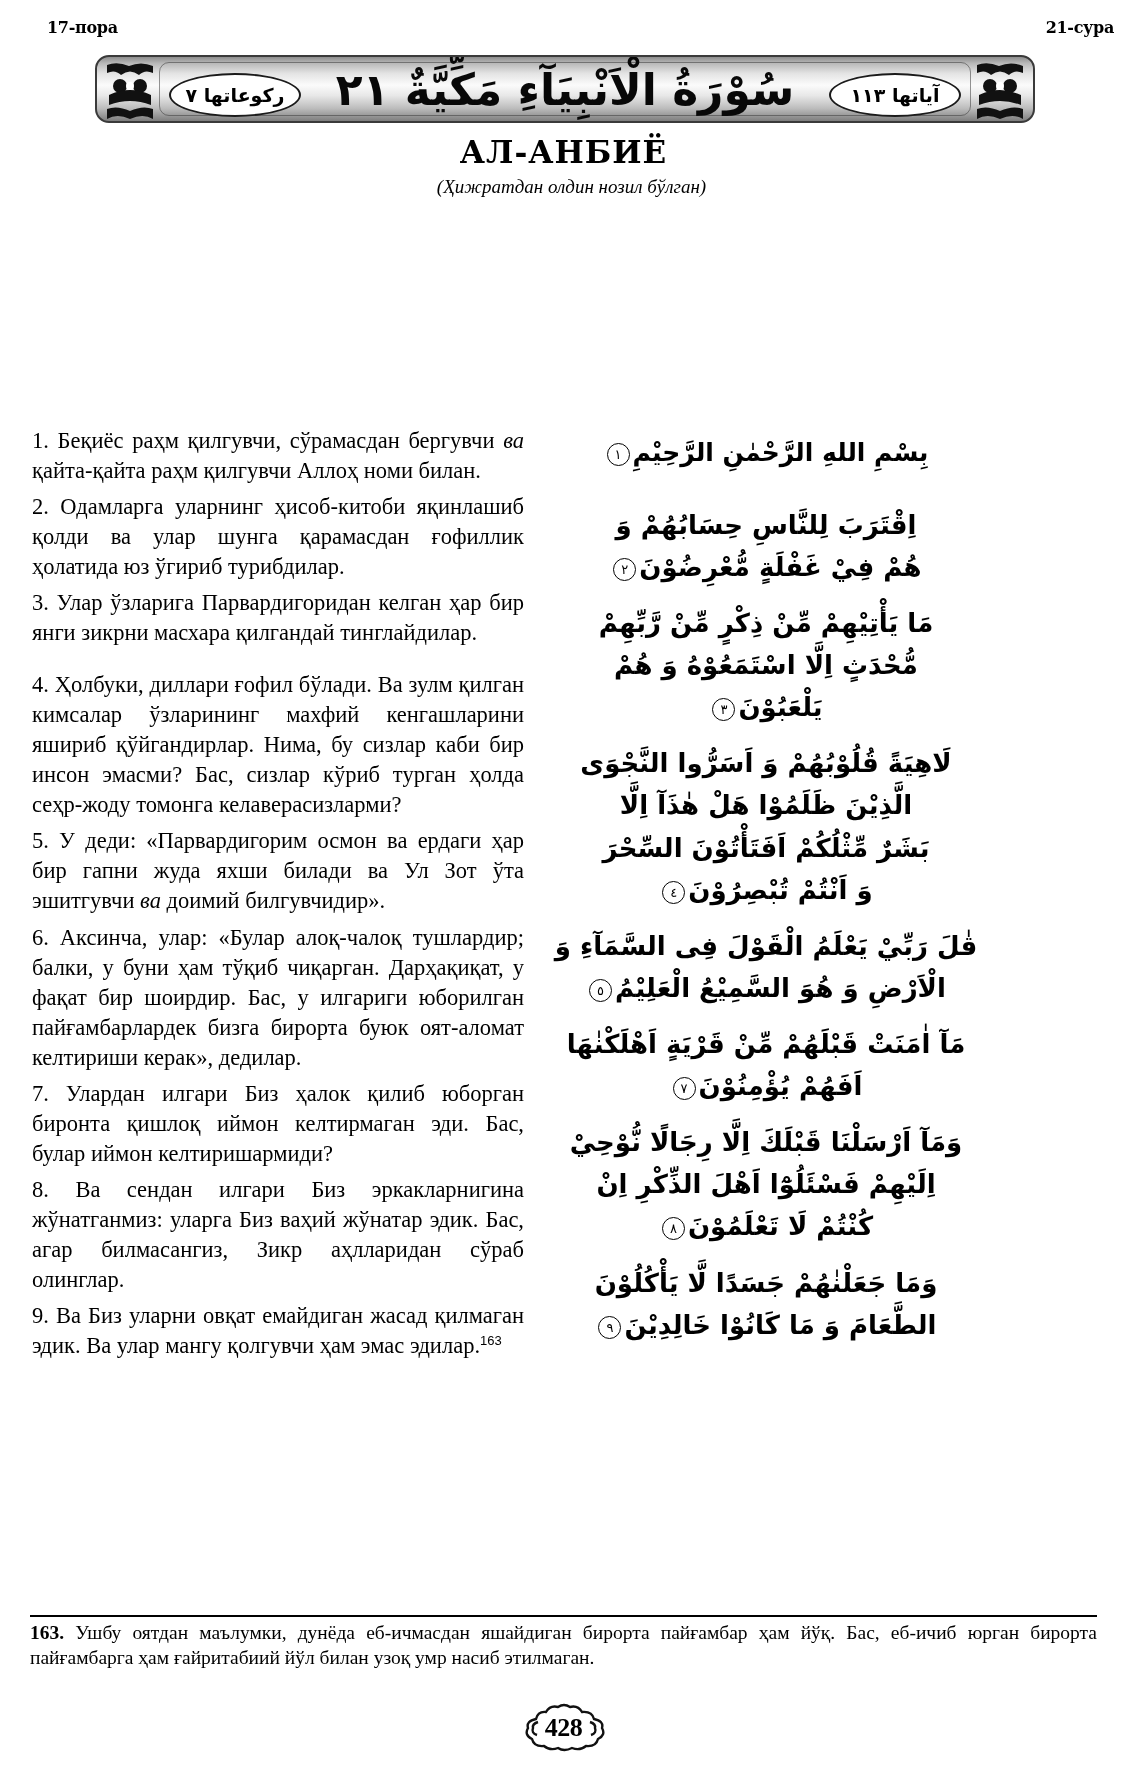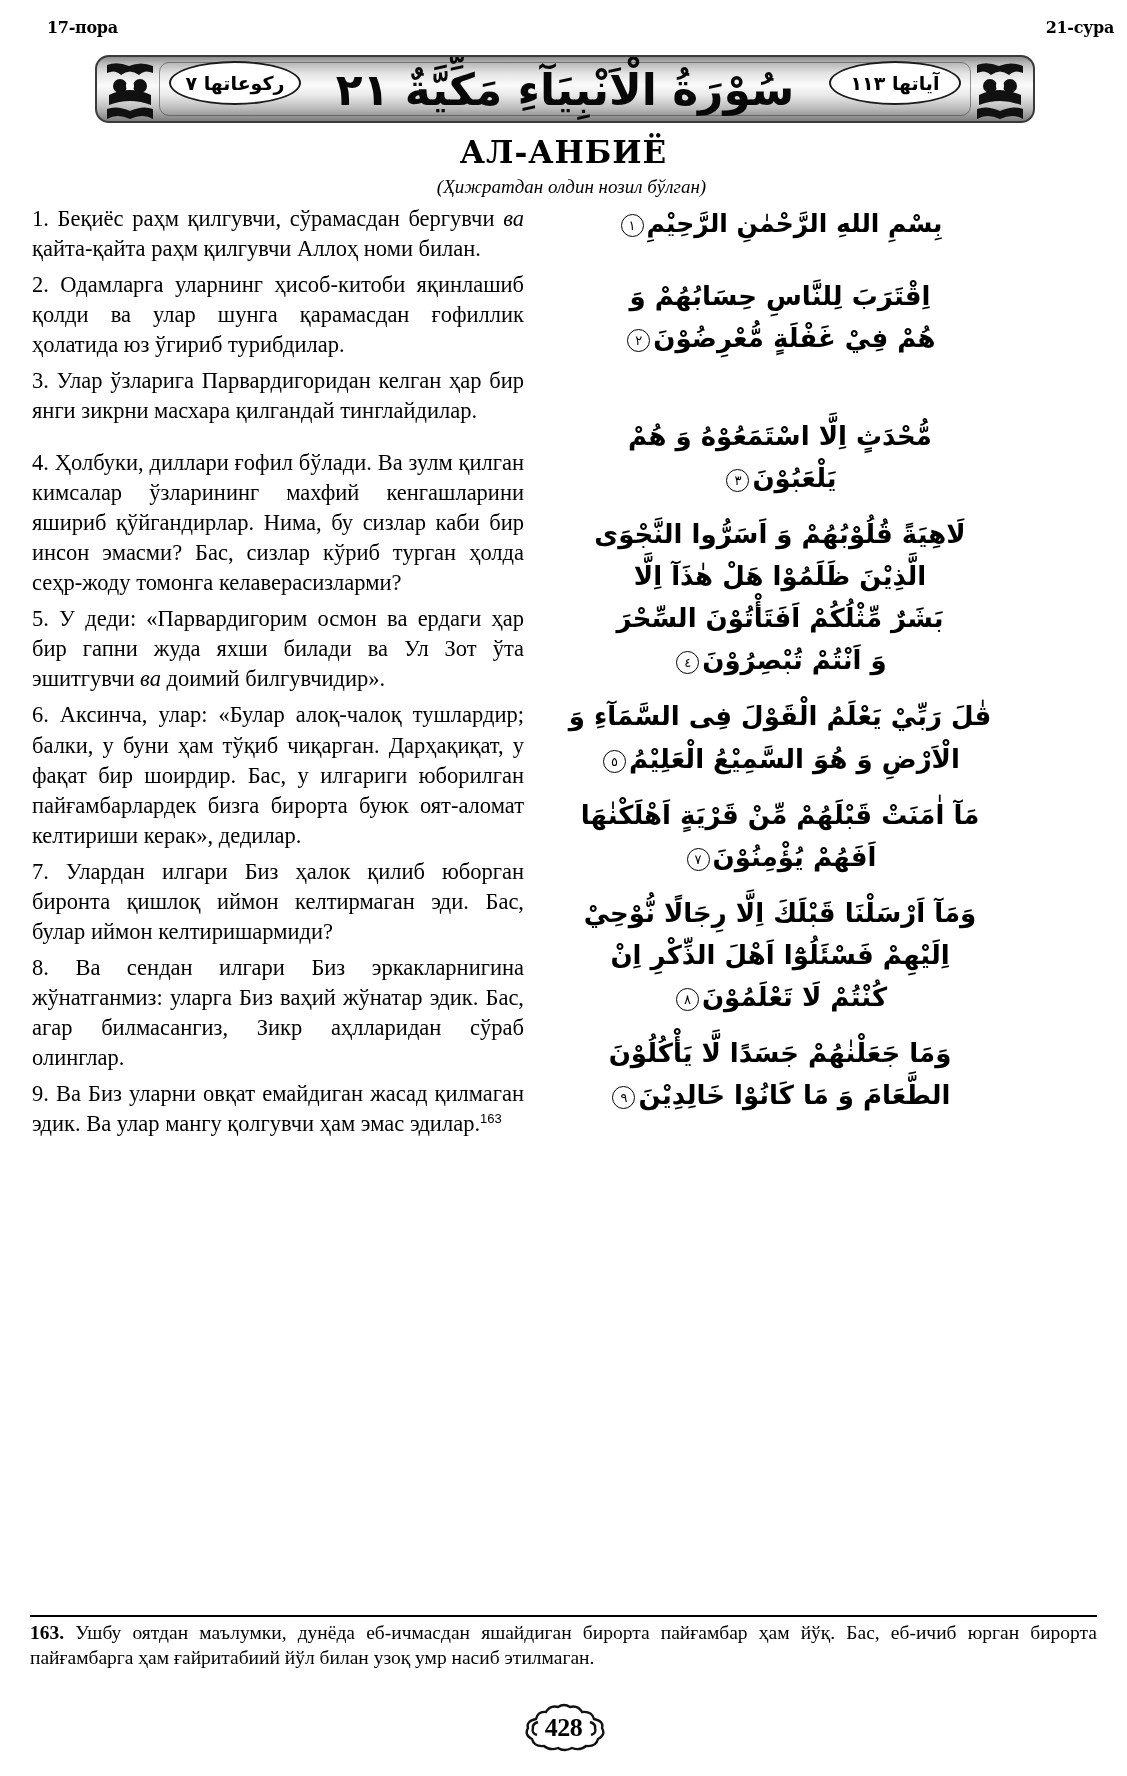--- a/index.html
+++ b/index.html
@@ -64,21 +64,21 @@
     line-height: 64px;
     text-align: center;
     overflow: hidden;
   }
   .corner-orn.left { left: 2px; }
   .corner-orn.right { right: 2px; }
   .corner-orn svg { display: block; }
 
   .banner-badge {
     position: absolute;
-    top: 4px;
+    top: 16px;
     width: 132px;
     height: 44px;
     border-radius: 50%;
     background: #ffffff;
     border: 2px solid #1b1b1b;
     display: flex;
     align-items: center;
     justify-content: center;
     direction: rtl;
     font-family: "DejaVu Sans", sans-serif;
@@ -126,21 +126,22 @@
   }
 
   
   .columns {
     position: absolute;
     top: 204px;
     left: 32px;
     width: 1063px;
     height: 1385px;
     display: flex;
-    gap: 22px;
+    gap: 8px;
+    align-items: center;
   }
   .col-uz {
     width: 492px;
     flex: 0 0 492px;
   }
   .col-ar {
     width: 468px;
     flex: 0 0 468px;
     direction: rtl;
   }
@@ -343,21 +344,21 @@
     <p class="ayah bismillah">
       <span>بِسْمِ اللهِ الرَّحْمٰنِ الرَّحِيْمِ</span><span class="ayah-num">١</span>
     </p>
 
     <p class="ayah">
       <span>اِقْتَرَبَ لِلنَّاسِ حِسَابُهُمْ وَ</span><br>
       <span>هُمْ فِيْ غَفْلَةٍ مُّعْرِضُوْنَ</span><span class="ayah-num">٢</span>
     </p>
 
     <p class="ayah">
-      <br>
+      <span>مَا يَأْتِيْهِمْ مِّنْ ذِكْرٍ مِّنْ رَّبِّهِمْ</span><br>
       <span>مُّحْدَثٍ اِلَّا اسْتَمَعُوْهُ وَ هُمْ</span><br>
       <span>يَلْعَبُوْنَ</span><span class="ayah-num">٣</span>
     </p>
 
     <p class="ayah">
       <span>لَاهِيَةً قُلُوْبُهُمْ وَ اَسَرُّوا النَّجْوَى</span><br>
       <span>الَّذِيْنَ ظَلَمُوْا هَلْ هٰذَآ اِلَّا</span><br>
       <span>بَشَرٌ مِّثْلُكُمْ اَفَتَأْتُوْنَ السِّحْرَ</span><br>
       <span>وَ اَنْتُمْ تُبْصِرُوْنَ</span><span class="ayah-num">٤</span>
     </p>

